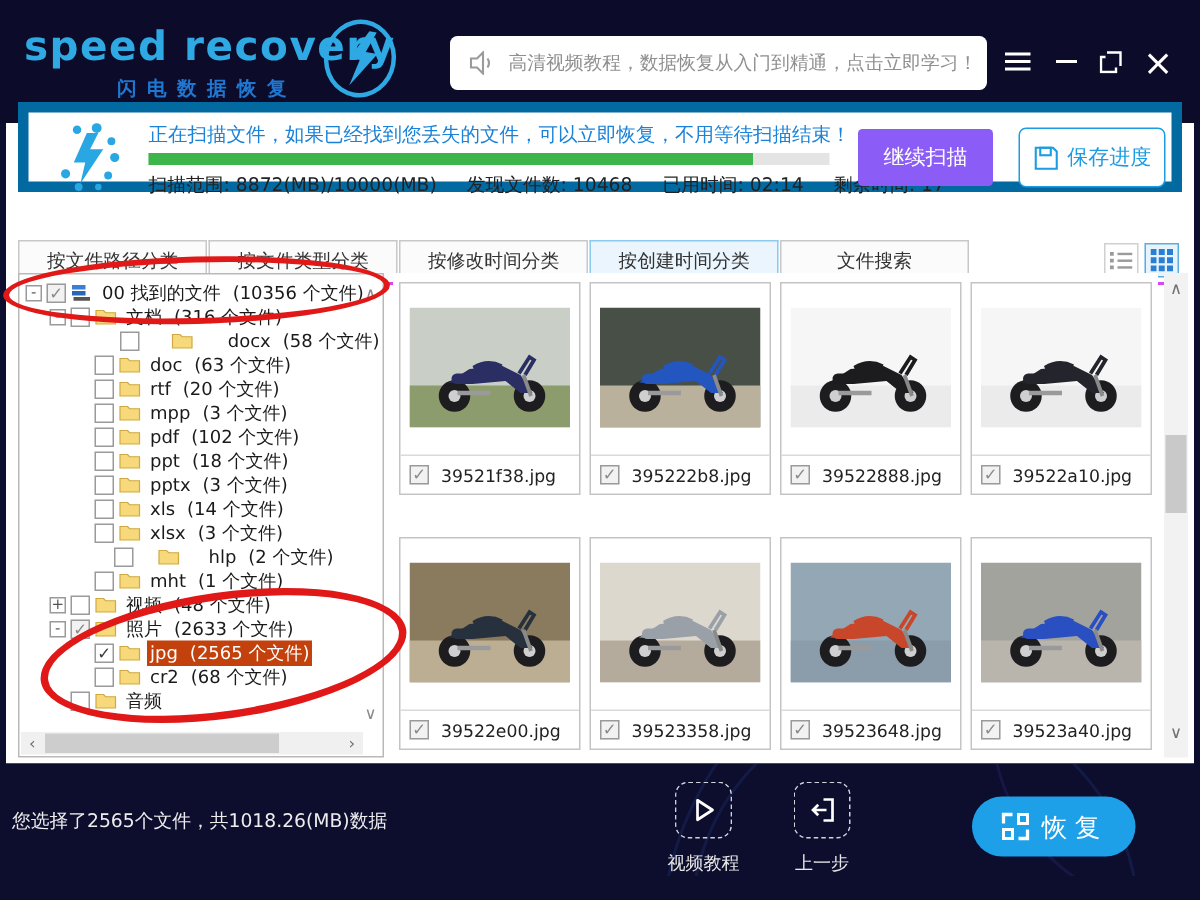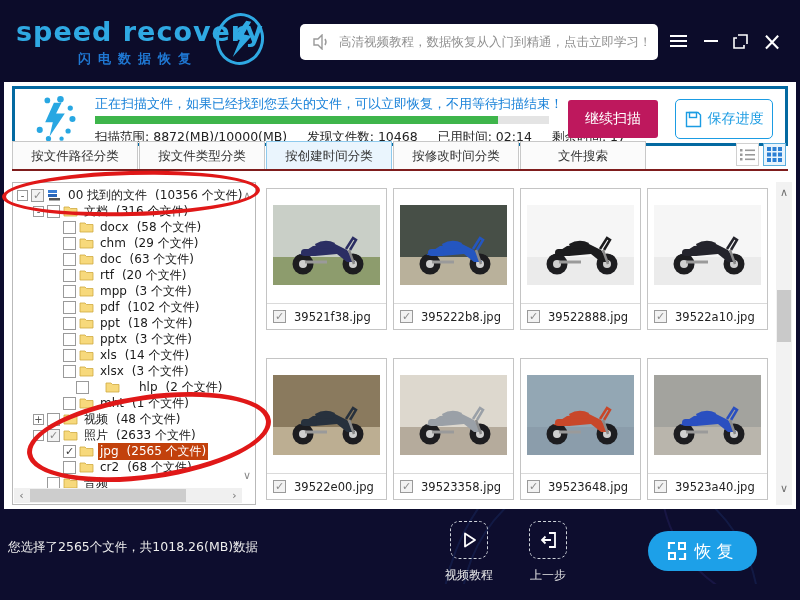--- a/index.html
+++ b/index.html
@@ -16,32 +16,32 @@
   .notice-text { font-size:12.5px; color:#8f8f8f;text-align:right; }
   .winbtn { position:absolute; top:32px; cursor:default; }
   .menu-bars div { width:17px; height:2px; background:#fff; margin:3px 0; }
   .min-bar { width:14px; height:2px; background:#fff; margin-top:8px; }
   .close-x { font-size:24px; color:#fff; line-height:18px; }
 
   
   #main-bg { position:absolute; left:4px; top:82px; width:792px; height:427px; background:#fff; }
 
   
-  #scan-card { position:absolute; left:12px; top:86px; width:776px; height:60px; background:#fff; border:3px solid #0369a1; }
+  #scan-card { position:absolute; left:12px; top:68px; width:776px; height:60px; background:#fff; border:7px solid #0369a1; }
   #scan-icon { position:absolute; left:16px; top:6px; width:48px; height:48px; }
   #scan-message { position:absolute; left:80px; top:6px; font-size:13px; color:#1a82d9; }
   #progress-track { position:absolute; left:80px; top:27px; width:454px; height:8px; background:#e4e4e4; }
   #progress-fill { height:8px; background:#3eb54b; }
   #scan-stats { position:absolute; left:80px; top:40px; font-size:12.5px; color:#222; white-space:nowrap; }
   #scan-stats .stat { display:inline-block; margin-right:20px; }
-  #btn-continue { position:absolute; left:553px; top:11px; width:90px; height:38px; background:#be185d; color:#fff; border:none; border-radius:3px; font-size:14px; font-family:inherit; }
+  #btn-continue { position:absolute; left:553px; top:11px; width:90px; height:38px; background:#8b5cf6; color:#fff; border:none; border-radius:3px; font-size:14px; font-family:inherit; }
   #btn-save { position:absolute; left:660px; top:10px; width:98px; height:40px; background:#fff; color:#1b9ce3; border:1px solid #1b9ce3; border-radius:5px; font-size:14px; font-family:inherit; display:flex; align-items:center; justify-content:center; gap:6px; }
 
   
-  #tabbar { position:absolute; left:12px; top:141px; width:776px; height:30px; border-bottom:2px solid #7f1d1d; }
+  #tabbar { position:absolute; left:12px; top:160px; width:776px; height:30px; border-bottom:2px solid #d946ef;font-family:Liberation Serif, serif; }
   #tabs { display:flex; height:28px; }
   .tab { width:126px; height:28px; line-height:27px; text-align:center; font-size:12.5px; color:#333; background:#fbfbfb; border:1px solid #c8c8c8; border-bottom:none; margin-right:1px; }
   .tab.active { background:#eaf5fd; border-color:#8ecaed; }
   .viewtoggle { position:absolute; top:2px; width:23px; height:23px; border:1px solid #d0d0d0; background:#fff; display:flex; align-items:center; justify-content:center; }
   #toggle-list { right:29px; }
   #toggle-grid { right:2px; border-color:#5aaede; background:#e8f4fc; }
 
   
   #tree-panel { position:absolute; left:12px; top:182px; width:244px; height:323px; background:#fff; border:1px solid #b9b9b9; overflow:hidden; }
   #tree { position:absolute; left:0; top:4px; width:100%; }
@@ -156,22 +156,22 @@
         <rect x="4.5" y="1.5" width="7" height="5" fill="none" stroke="#1b9ce3" stroke-width="1.4"></rect>
       </svg>
       <span>保存进度</span>
     </button>
   </div>
 
   <div id="tabbar">
     <div id="tabs">
         <div class="tab">按文件路径分类</div>
         <div class="tab">按文件类型分类</div>
+        <div class="tab">按修改时间分类</div>
         <div class="tab active">按创建时间分类</div>
-        <div class="tab">按修改时间分类</div>
         <div class="tab">文件搜索</div>
       </div>
     <div class="viewtoggle" id="toggle-list">
       <svg width="15" height="13" viewBox="0 0 15 13">
         <rect x="0" y="1" width="2.5" height="2.5" fill="#9a9a9a"></rect>
           <rect x="5" y="1.5" width="10" height="1.6" fill="#9a9a9a"></rect>
         <rect x="0" y="5.5" width="2.5" height="2.5" fill="#9a9a9a"></rect>
           <rect x="5" y="6" width="10" height="1.6" fill="#9a9a9a"></rect>
         <rect x="0" y="10" width="2.5" height="2.5" fill="#9a9a9a"></rect>
           <rect x="5" y="10.5" width="10" height="1.6" fill="#9a9a9a"></rect>
@@ -209,39 +209,29 @@
         <div class="trow" style="padding-left: 20px;">
           <span class="exp">-</span>
           <span class="cb empty"></span>
           <span class="ficon">
             <svg width="15" height="12" viewBox="0 0 15 12">
               <path d="M1 2 H6 L7.5 3.5 H14 V11 H1 Z" fill="#f7d97c" stroke="#cfa93f" stroke-width="0.8"></path>
             </svg>
           </span>
           <span class="selwrap"><span class="tlabel">文档</span><span class="tcount">(316 个文件)</span></span>
         </div>
-        <div class="trow" style="padding-left: 36px;">
+        <div class="trow" style="padding-left: 36px; justify-content: space-between;">
           <span class="exp none"></span>
           <span class="cb empty"></span>
           <span class="ficon">
             <svg width="15" height="12" viewBox="0 0 15 12">
               <path d="M1 2 H6 L7.5 3.5 H14 V11 H1 Z" fill="#f7d97c" stroke="#cfa93f" stroke-width="0.8"></path>
             </svg>
           </span>
           <span class="selwrap"><span class="tlabel">docx</span><span class="tcount">(58 个文件)</span></span>
-        </div>
-        <div class="trow" style="padding-left: 36px;">
-          <span class="exp none"></span>
-          <span class="cb empty"></span>
-          <span class="ficon">
-            <svg width="15" height="12" viewBox="0 0 15 12">
-              <path d="M1 2 H6 L7.5 3.5 H14 V11 H1 Z" fill="#f7d97c" stroke="#cfa93f" stroke-width="0.8"></path>
-            </svg>
-          </span>
-          <span class="selwrap"><span class="tlabel">chm</span><span class="tcount">(29 个文件)</span></span>
         </div>
         <div class="trow" style="padding-left: 36px;">
           <span class="exp none"></span>
           <span class="cb empty"></span>
           <span class="ficon">
             <svg width="15" height="12" viewBox="0 0 15 12">
               <path d="M1 2 H6 L7.5 3.5 H14 V11 H1 Z" fill="#f7d97c" stroke="#cfa93f" stroke-width="0.8"></path>
             </svg>
           </span>
           <span class="selwrap"><span class="tlabel">doc</span><span class="tcount">(63 个文件)</span></span>

